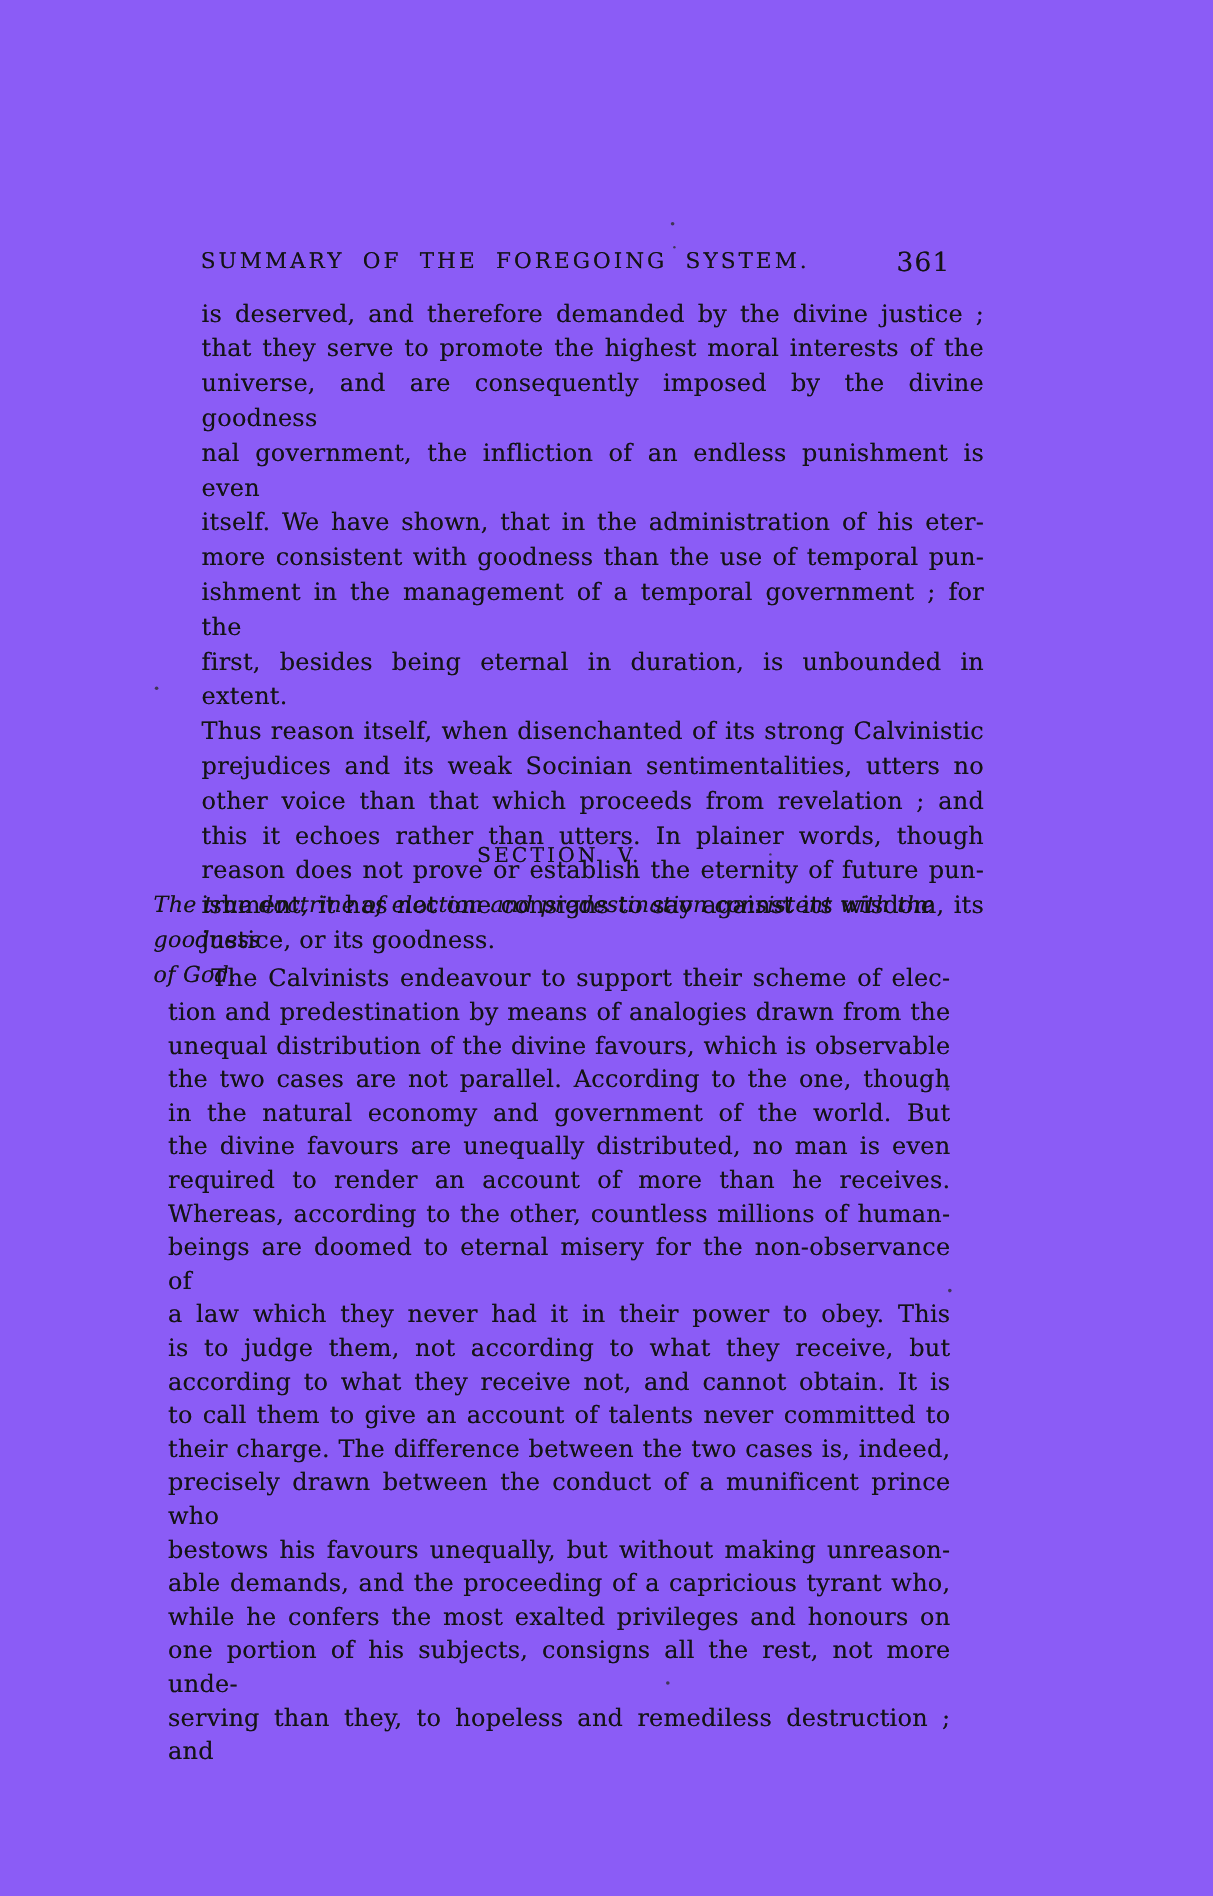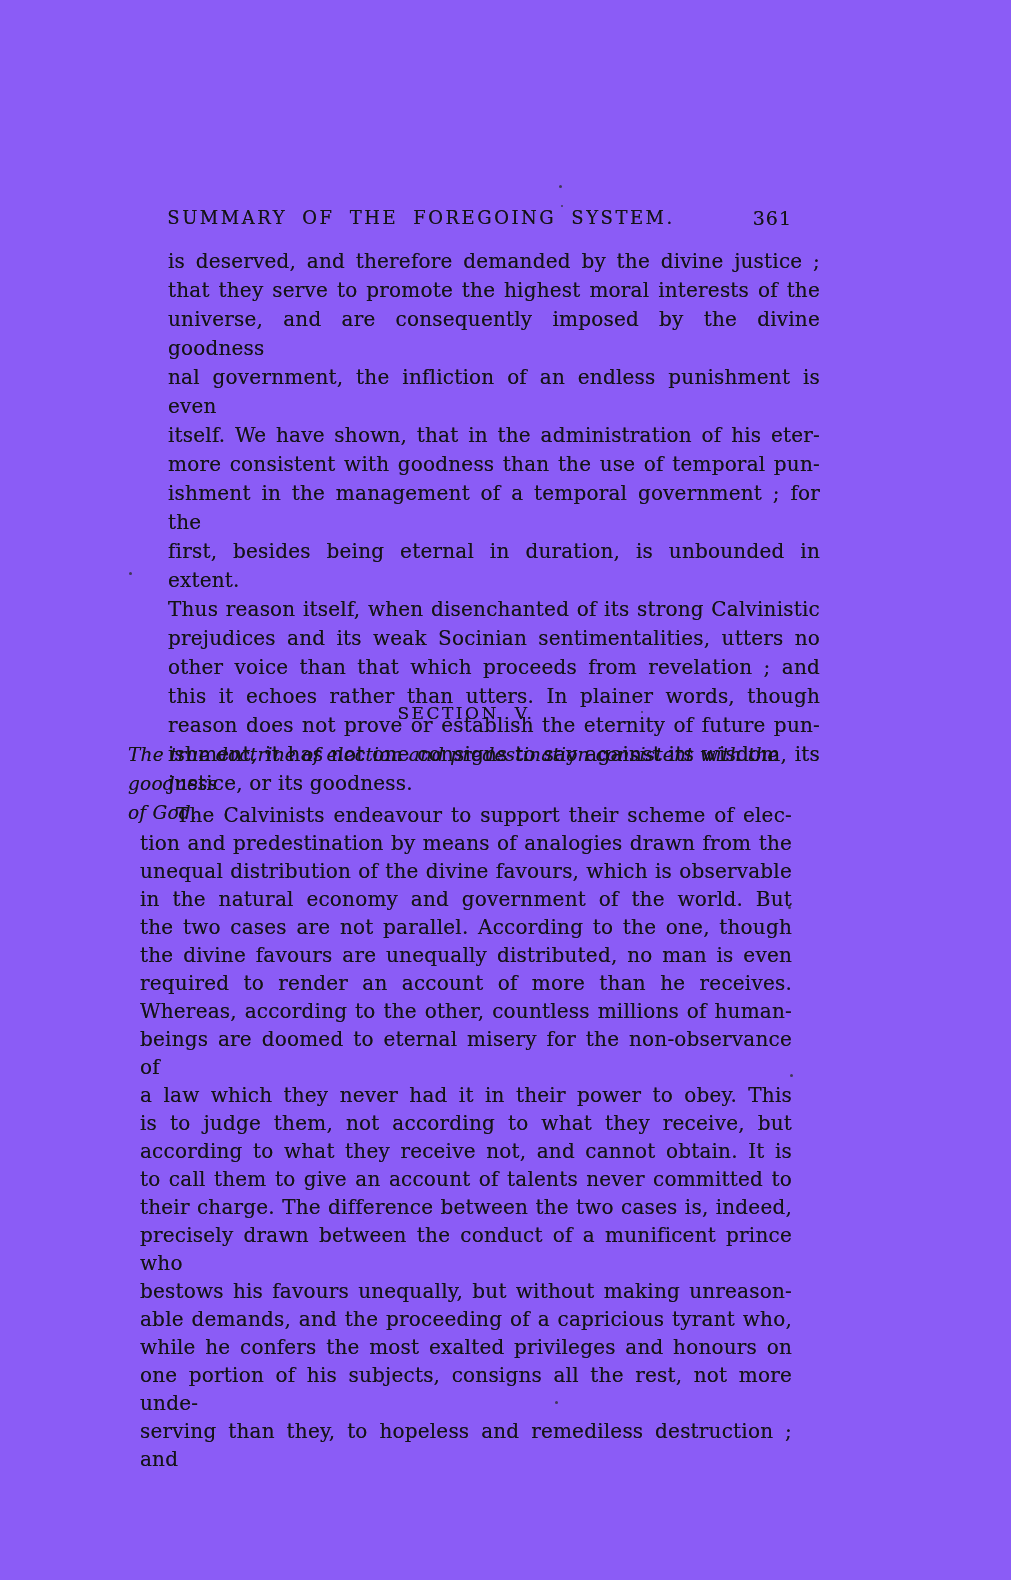--- a/index.html
+++ b/index.html
@@ -27,21 +27,21 @@
     letter-spacing: 2.5px;
     word-spacing: 7px;
     margin-right: 90px; 
     white-space: nowrap;
     text-shadow: 0 0 0.5px rgba(0,0,0,0.55);
   }
   .page-number {
     position: absolute;
     right: 0;
     top: 0;
-    font-size: 19px;
+    font-size: 22px;
     letter-spacing: 1px;
     text-shadow: 0 0 0.5px rgba(0,0,0,0.55);
   }
   
   .para {
     position: absolute;
     left: 140px;
     width: 652px;
     font-size: 20px;
     letter-spacing: 0.2px;
@@ -121,22 +121,22 @@
 
   <div class="section-subtitle">
     <div>The true doctrine of election and predestination consistent with the goodness</div>
     <div>of God.</div>
   </div>
 
   <div class="para para-2">
     <div class="jline first-indent">The Calvinists endeavour to support their scheme of elec-</div>
     <div class="jline">tion and predestination by means of analogies drawn from the</div>
     <div class="jline">unequal distribution of the divine favours, which is observable</div>
+    <div class="jline">the two cases are not parallel. According to the one, though</div>
     <div class="jline">in the natural economy and government of the world. But</div>
-    <div class="jline">the two cases are not parallel. According to the one, though</div>
     <div class="jline">the divine favours are unequally distributed, no man is even</div>
     <div class="jline">required to render an account of more than he receives.</div>
     <div class="jline">Whereas, according to the other, countless millions of human-</div>
     <div class="jline">beings are doomed to eternal misery for the non-observance of</div>
     <div class="jline">a law which they never had it in their power to obey. This</div>
     <div class="jline">is to judge them, not according to what they receive, but</div>
     <div class="jline">according to what they receive not, and cannot obtain. It is</div>
     <div class="jline">to call them to give an account of talents never committed to</div>
     <div class="jline">their charge. The difference between the two cases is, indeed,</div>
     <div class="jline">precisely drawn between the conduct of a munificent prince who</div>

